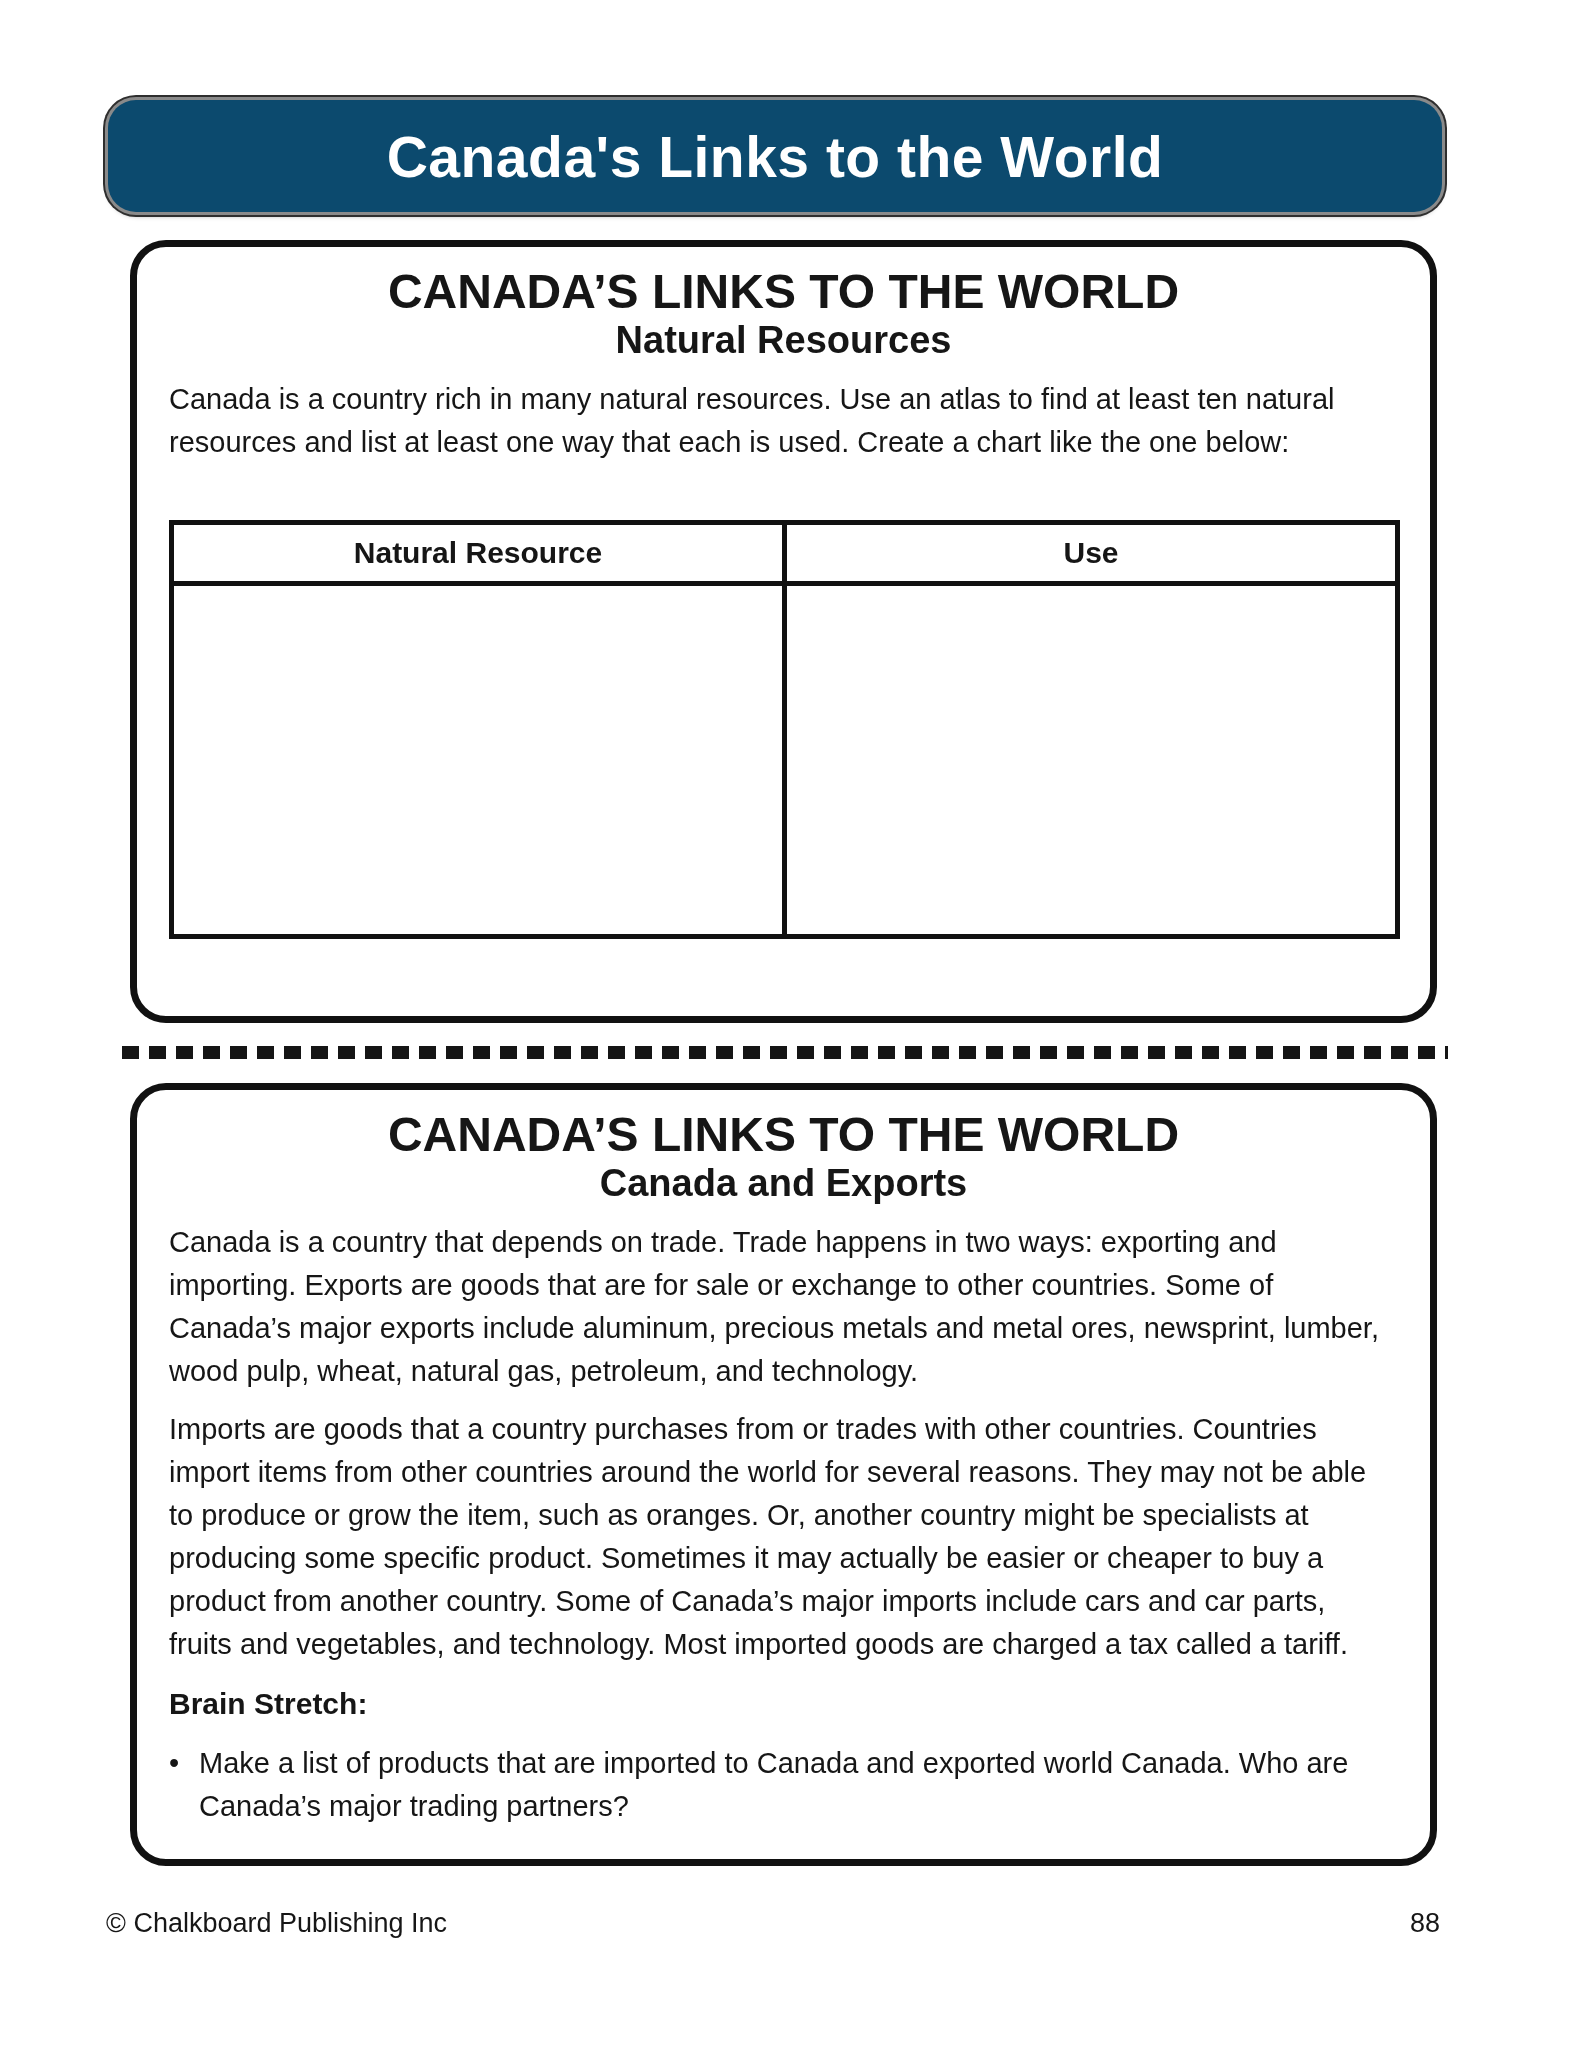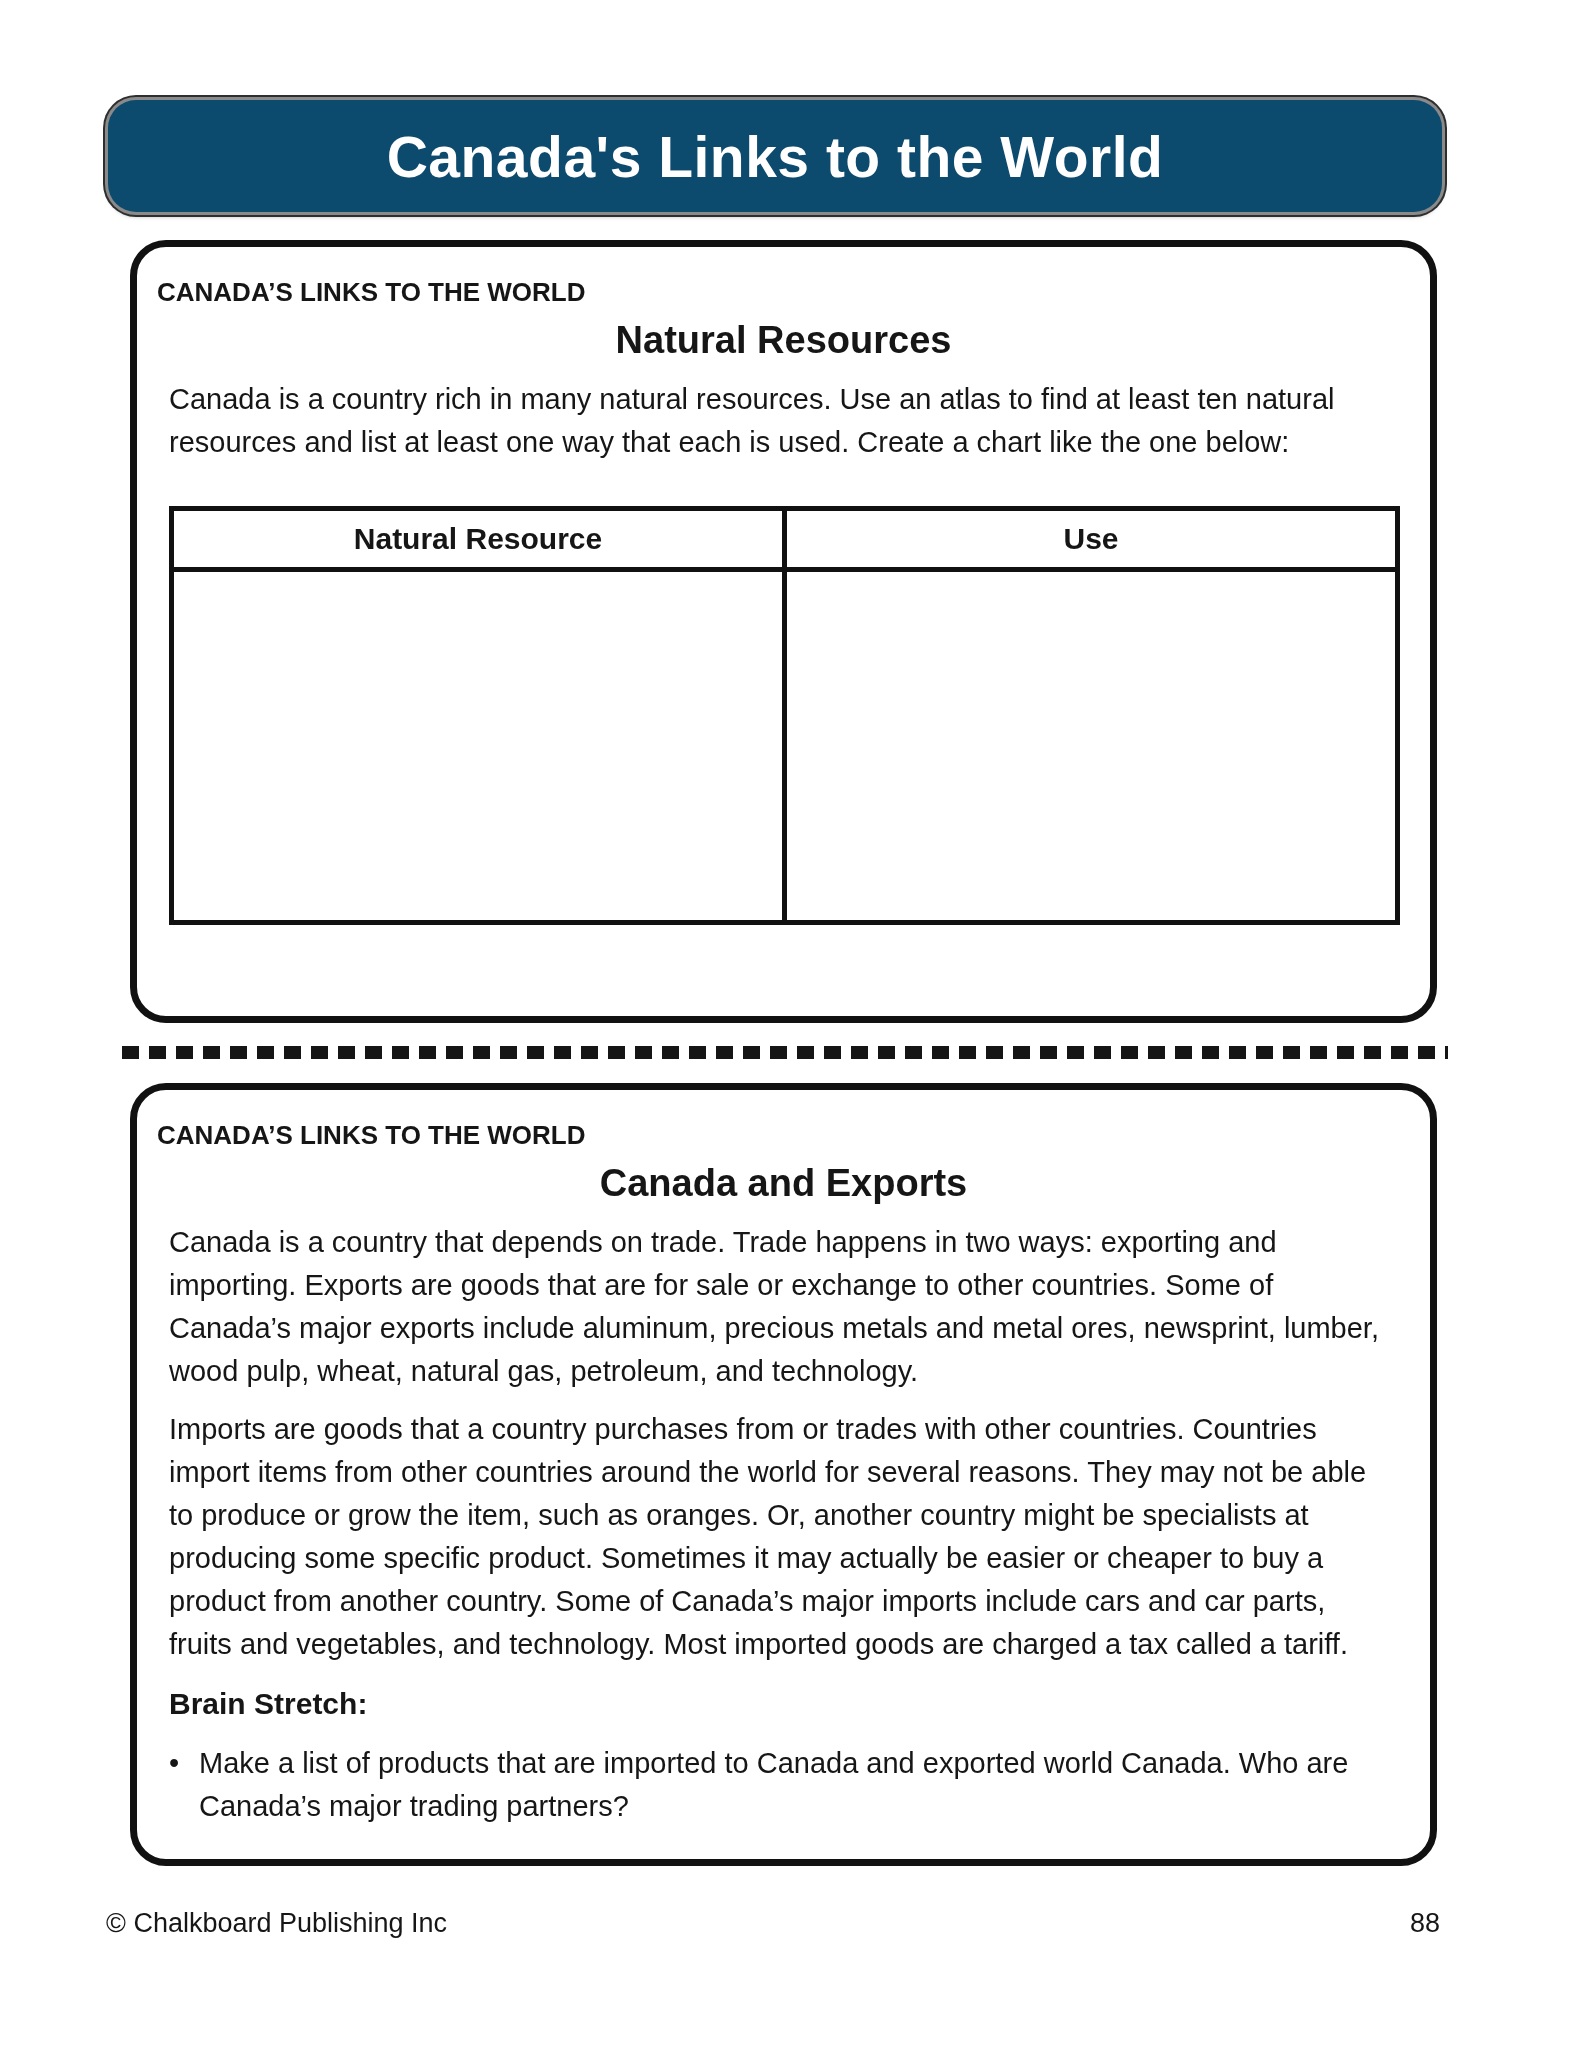--- a/index.html
+++ b/index.html
@@ -47,43 +47,43 @@
     width: 1307px;
     border: 7px solid #111111;
     border-radius: 36px;
     background: #ffffff;
     box-sizing: border-box;
   }
   .box1 { top: 240px;  height: 783px; }
   .box2 { top: 1083px; height: 783px; }
 
   .sec-heading {
-    text-align: left;
+    text-align: center;
     font-weight: bold;
-    font-size: 26px;
+    font-size: 48px;
     line-height: 46px;
     margin: 22px 20px 0 20px;
   }
   .sec-subheading {
     text-align: center;
     font-weight: bold;
     font-size: 38px;
     line-height: 46px;
     margin: 2px 20px 0 20px;
   }
   .body-text {
     font-size: 29px;
     line-height: 43px;
     margin: 15px 34px 0 32px;
   }
 
   
   .resource-table {
     border-collapse: collapse;
-    margin: 42px 30px 0 32px;
+    margin: 56px 30px 0 32px;
     width: calc(100% - 62px);
     table-layout: fixed;
     border-radius: 8px;
   }
   .resource-table th {
     border: 5px solid #111111;
     height: 56px;
     font-size: 30px;
     font-weight: bold;
     text-align: center;

